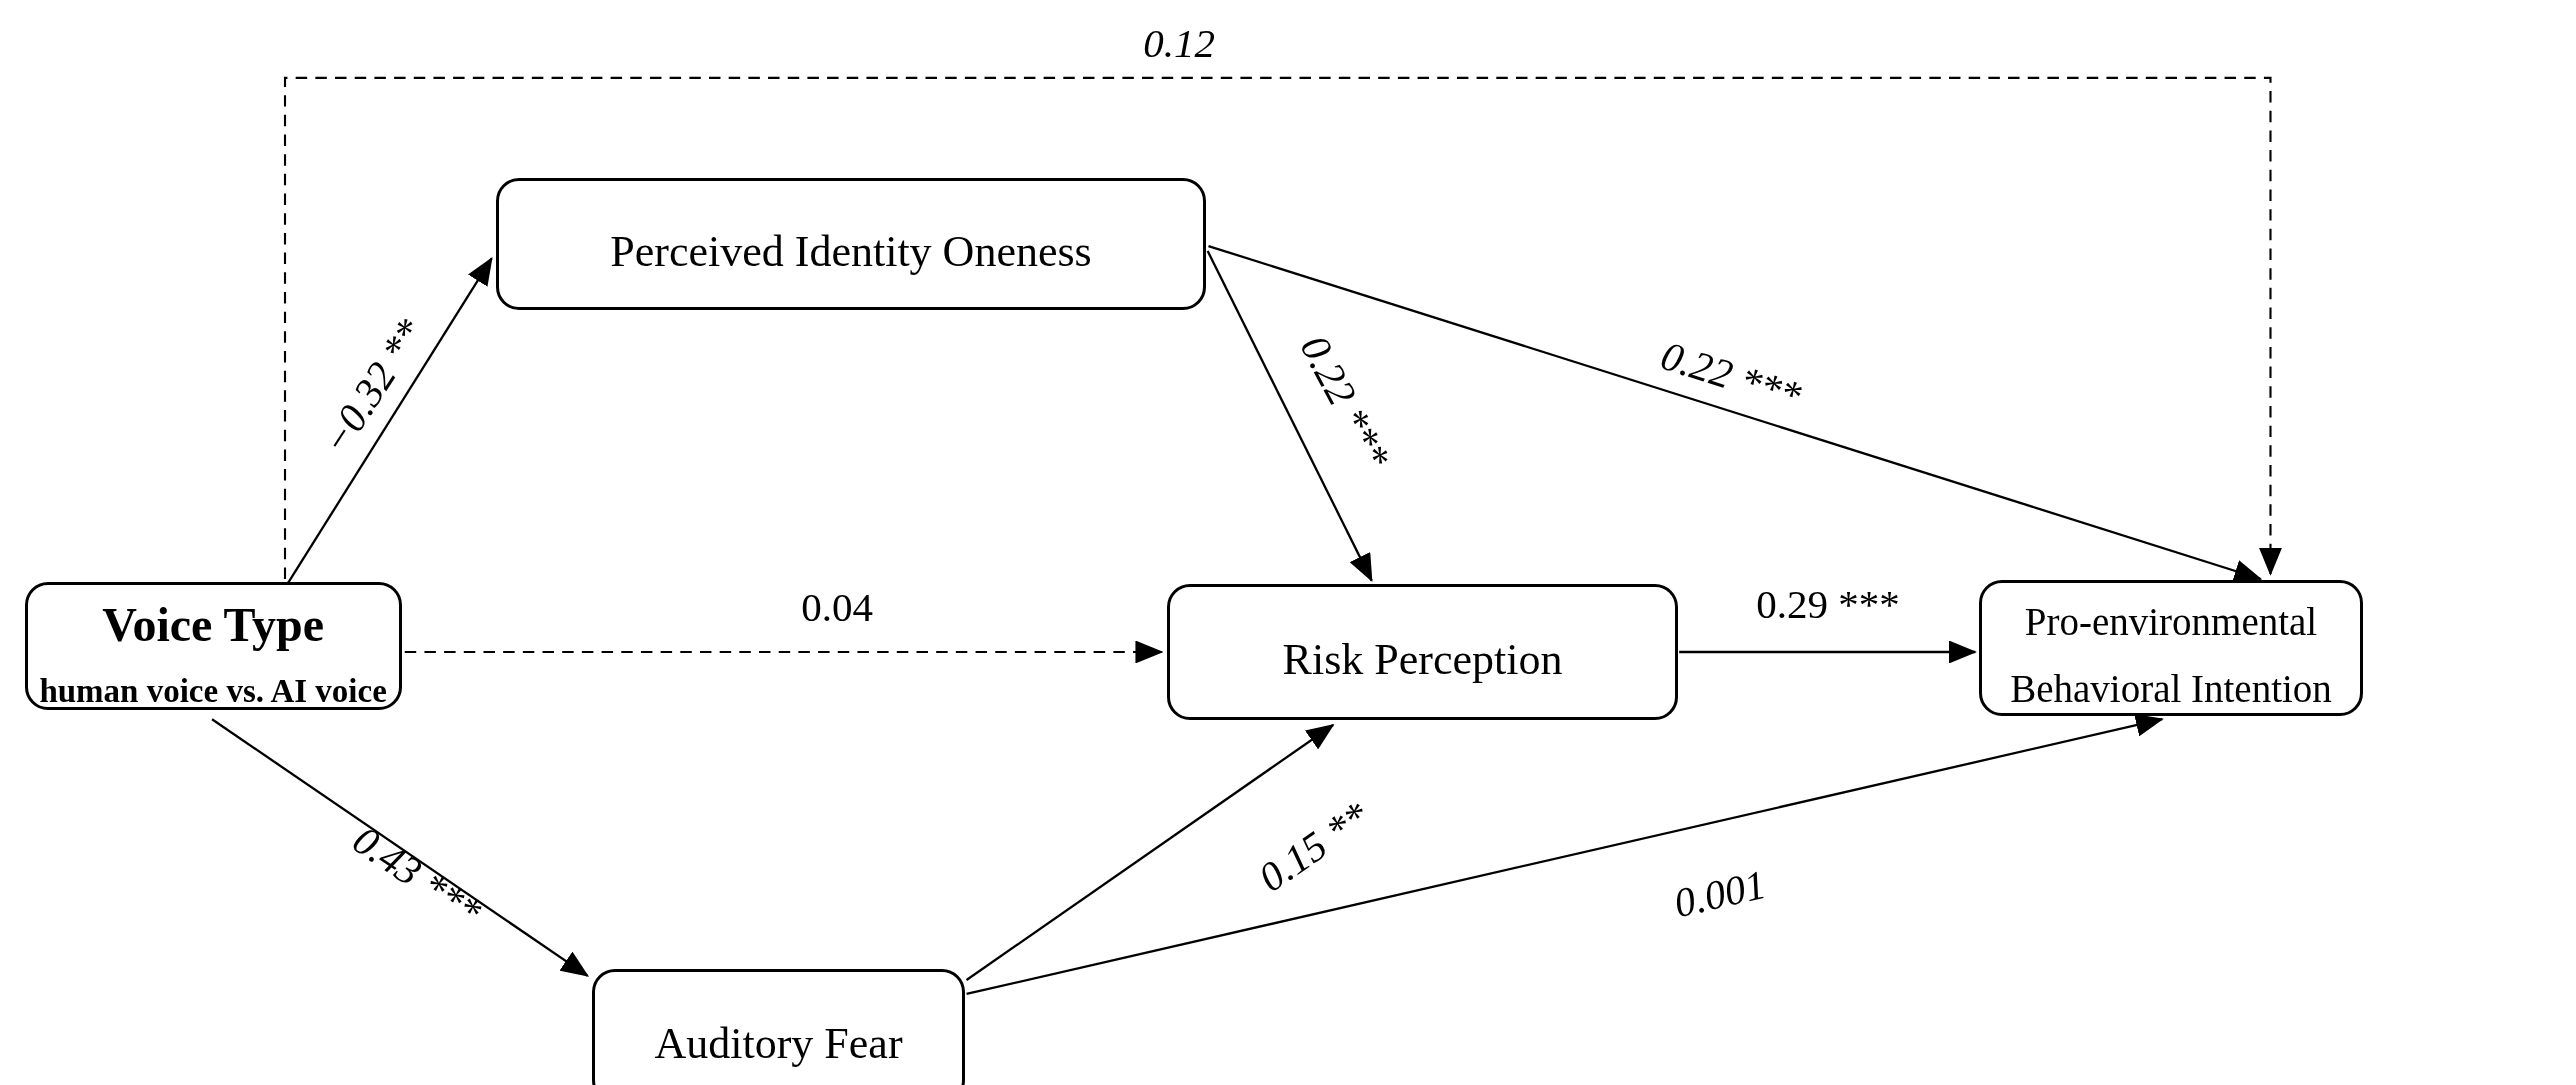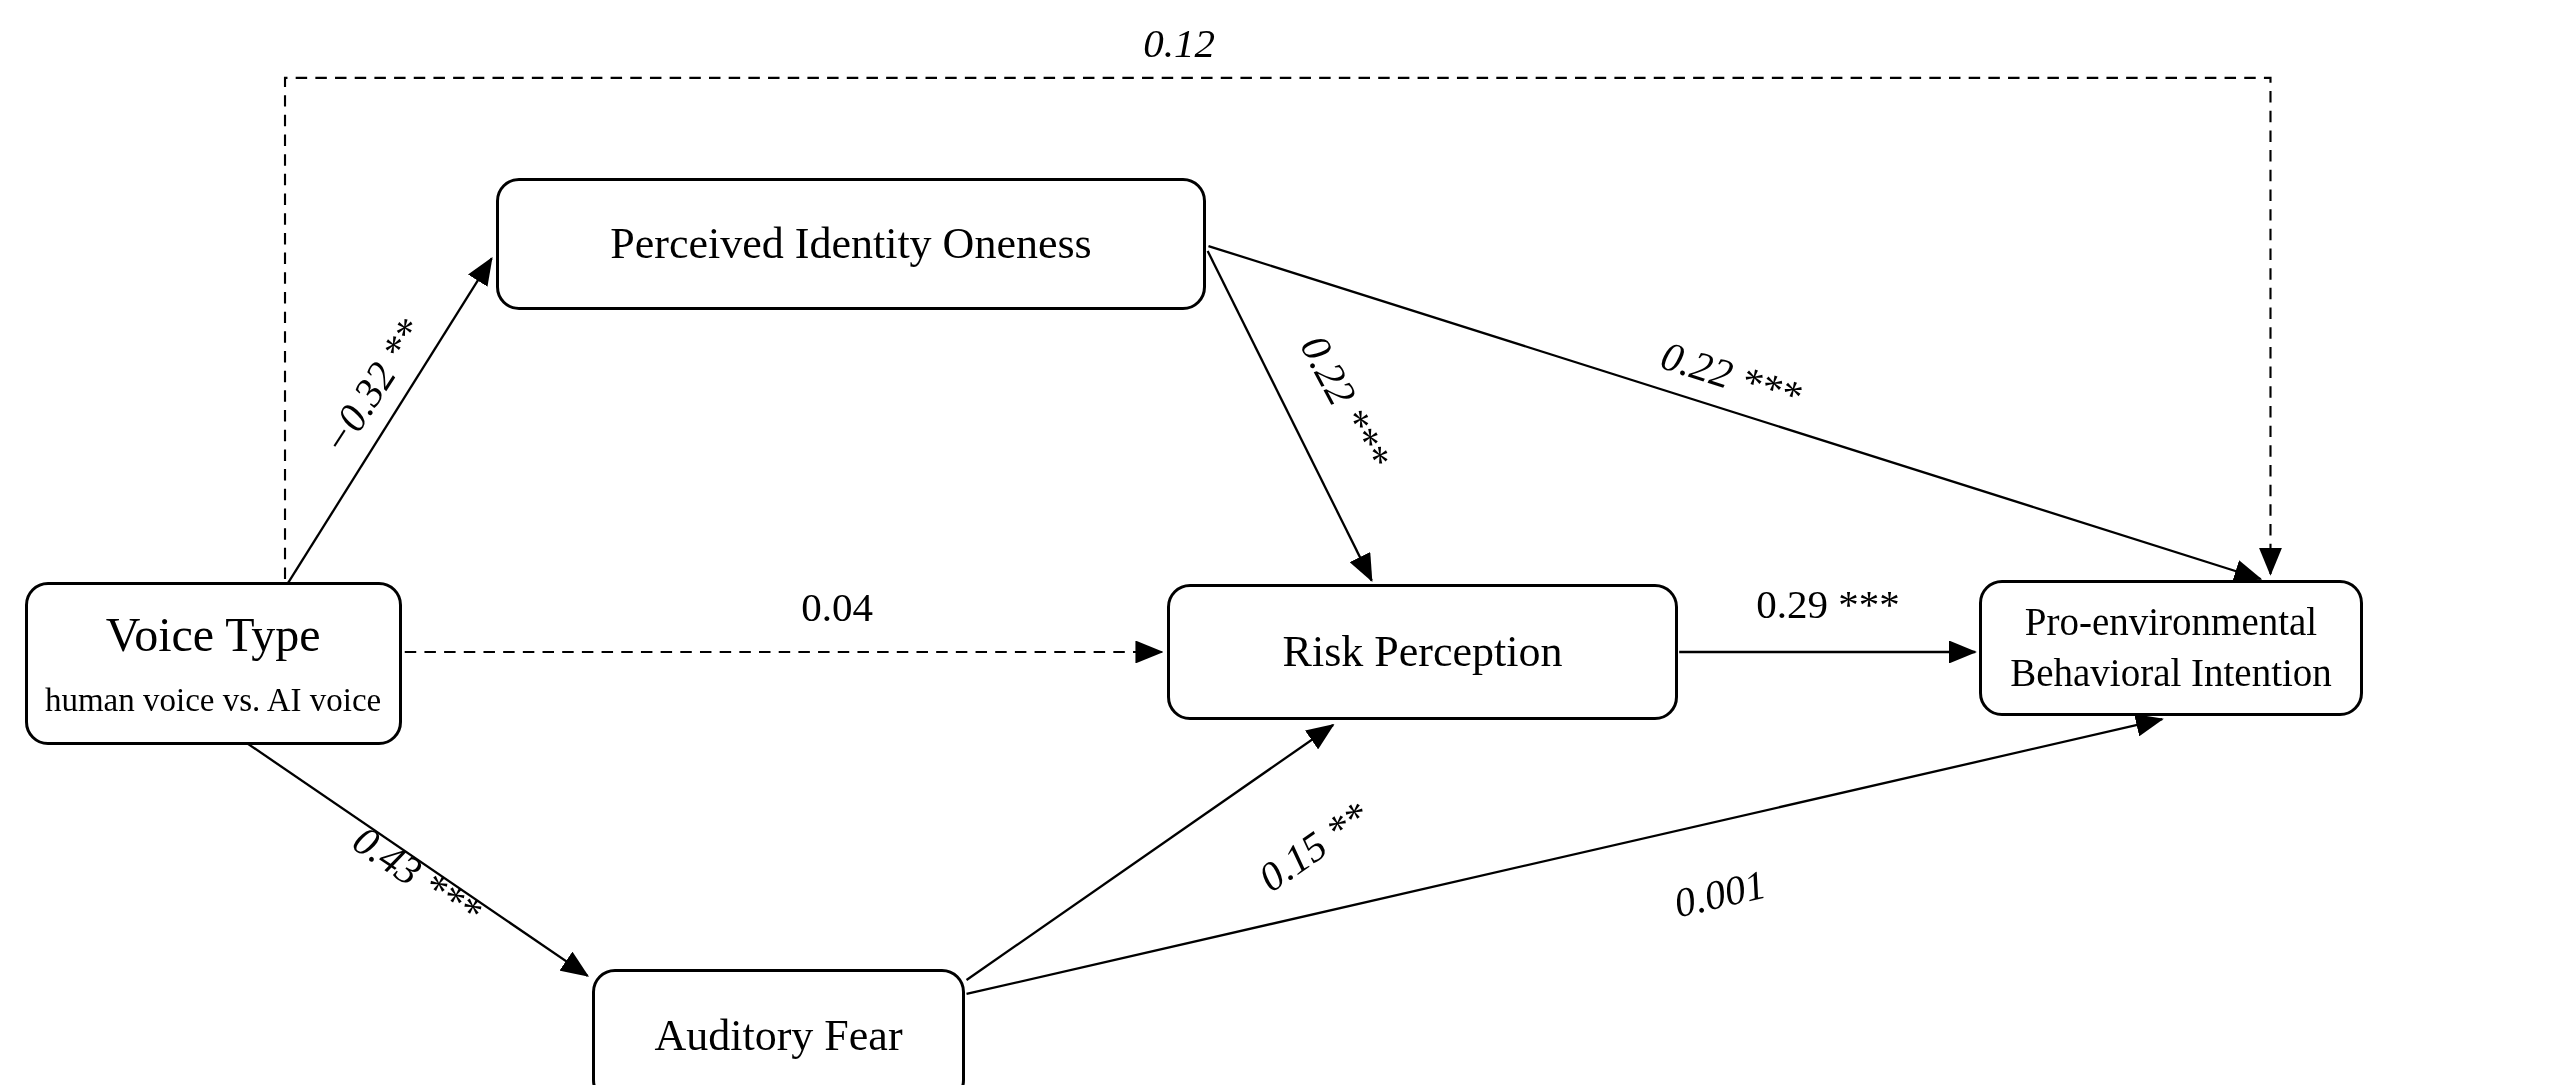--- a/index.html
+++ b/index.html
@@ -28,21 +28,21 @@
     border: 3.3px solid #000000;
     border-radius: 23px;
     background: #ffffff;
     display: flex;
     flex-direction: column;
     align-items: center;
     justify-content: center;
     text-align: center;
     line-height: 1.15;
   }
-  .node .main-label { font-size: 44px; }
+  .node .main-label { font-size: 44px; margin-top: 16px; }
   #node-voice-type .main-label { font-size: 48px; }
   #node-voice-type .sub-label { font-size: 33px; margin-top: 20px; }
   #node-pro-env .main-label { font-size: 39px; line-height: 1.3; }
   .elabel {
     position: absolute;
     font-size: 41px;
     white-space: nowrap;
     line-height: 1;
   }
   .elabel.it { font-style: italic; }
@@ -71,21 +71,21 @@
 
     <path d="M1473,300 L2756,706" fill="none" stroke="#000000" stroke-width="2.8" marker-end="url(#arrow)"></path>
 
     <path d="M2047,795 L2408,795" fill="none" stroke="#000000" stroke-width="2.8" marker-end="url(#arrow)"></path>
 
     <path d="M1178,1195 L1625,884" fill="none" stroke="#000000" stroke-width="2.8" marker-end="url(#arrow)"></path>
 
     <path d="M1178,1212 L2636,877" fill="none" stroke="#000000" stroke-width="2.8" marker-end="url(#arrow)"></path>
   </svg>
 
-  <div class="node" id="node-voice-type" style="left:24.6px; top:582px; width:377px; height:163px;">
+  <div class="node" id="node-voice-type" style="left:24.6px; top:582px; width:377px; height:128px;font-weight:bold;">
     <span class="main-label">Voice Type</span>
     <span class="sub-label">human voice vs. AI voice</span>
   </div>
 
   <div class="node" id="node-pio" style="left:496px; top:178px; width:710px; height:132px;">
     <span class="main-label">Perceived Identity Oneness</span>
   </div>
 
   <div class="node" id="node-risk-perception" style="left:1167px; top:584px; width:511px; height:136px;">
     <span class="main-label">Risk Perception</span>

